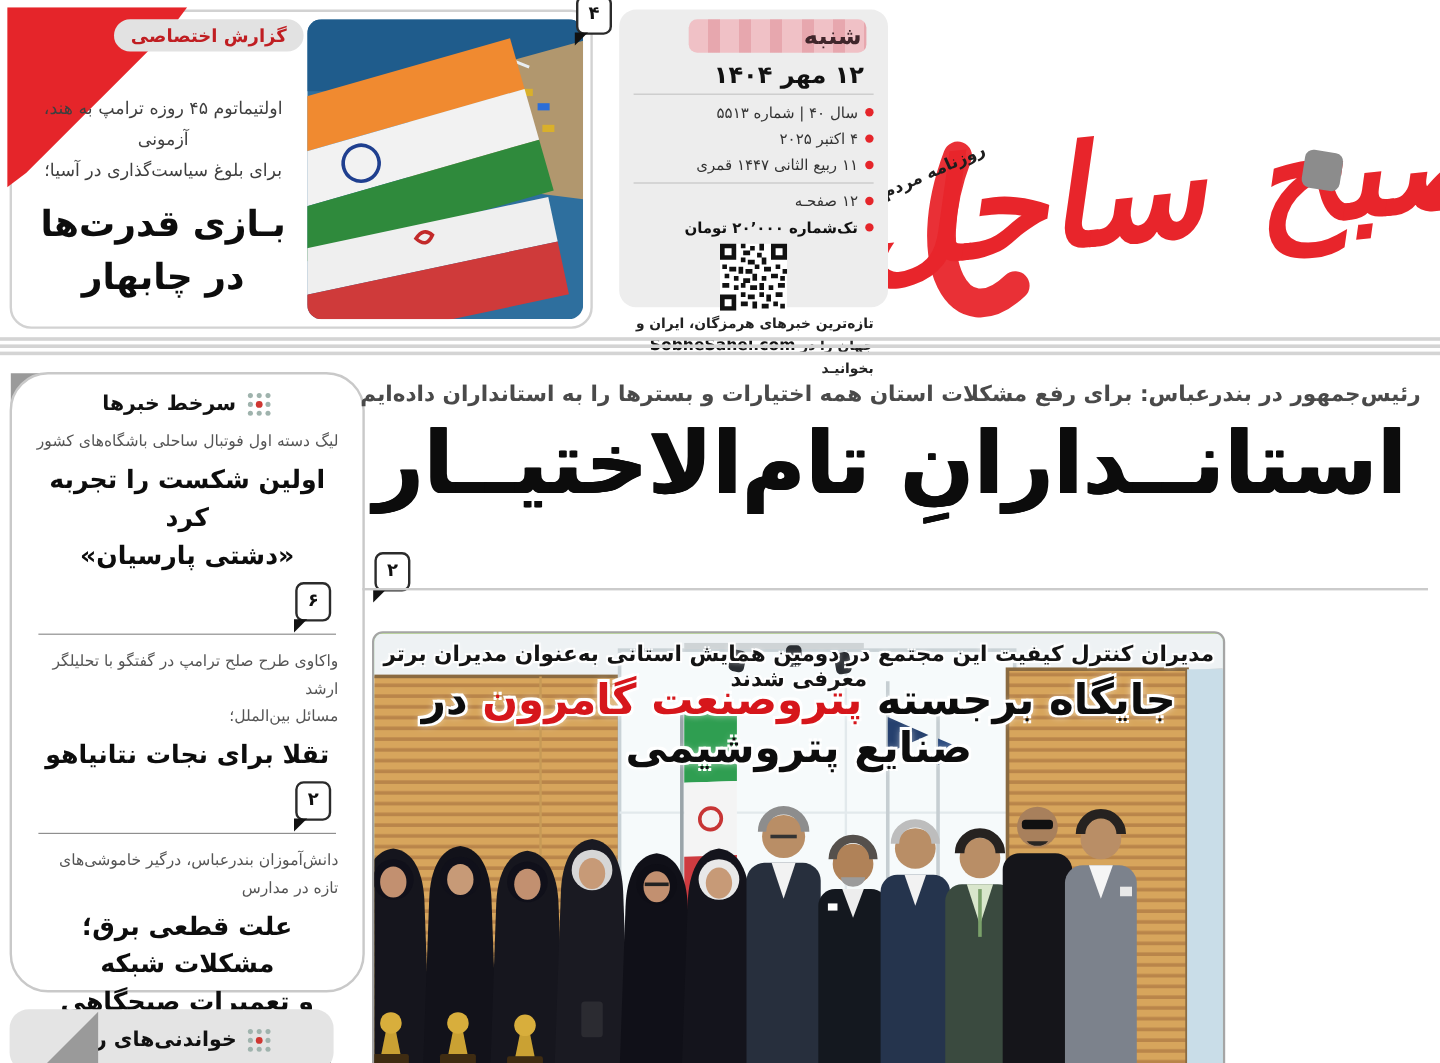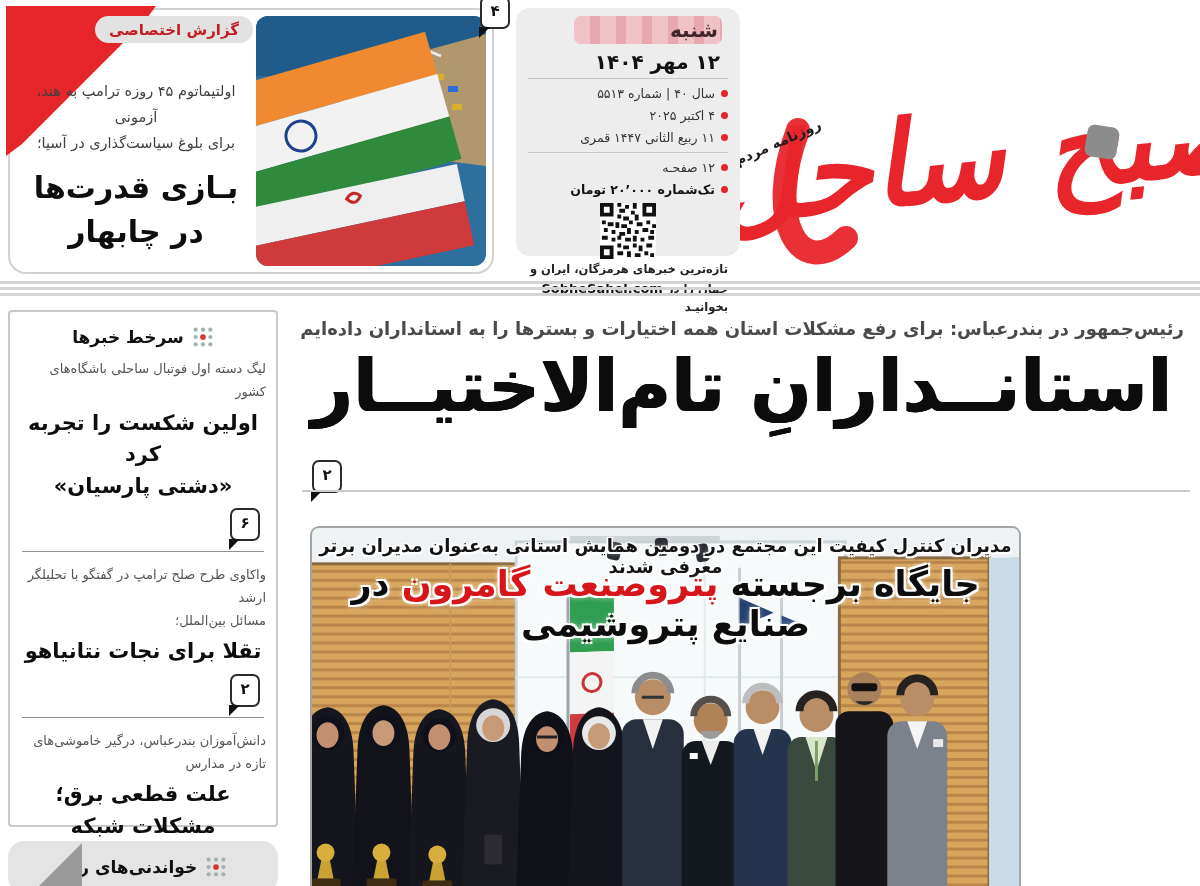--- a/index.html
+++ b/index.html
@@ -46,22 +46,22 @@
   .exc-badge{position:absolute;left:18px;bottom:14px;}
   
   .pbadge{position:relative;display:inline-block;width:26px;height:29px;border:2px solid #2b2b2b;border-radius:7px;background:#fff;}
   .pbadge b{display:block;text-align:center;font-size:15px;line-height:27px;color:#111;}
   .pbadge .fold{position:absolute;left:-3px;bottom:-11px;width:0;height:0;border-top:11px solid #111;border-right:11px solid transparent;}
   
   #rules{position:absolute;left:0;top:281px;width:1200px;}
   #rules .rule{height:2.5px;background:#d4d4d4;margin-bottom:3.5px;}
   
   #sidebar{
-    position:absolute;left:8px;top:310px;width:270px;height:517px;box-sizing:border-box;
-    background:#fff;border:2px solid #c9c9c9;border-radius:4px;padding:12px 10px 8px;
+    position:absolute;left:8px;top:310px;width:296px;height:517px;box-sizing:border-box;
+    background:#fff;border:2px solid #c9c9c9;border-radius:32px;padding:12px 20px 8px;
   }
   .gray-fold{position:absolute;left:-3px;top:-3px;z-index:-1;}
   .sb-header{display:flex;align-items:center;justify-content:center;gap:8px;font-weight:bold;font-size:17px;color:#111;margin:2px 0 10px;}
   .sb-kicker{font-size:13px;color:#555;line-height:1.75;}
   .sb-title{font-size:21px;font-weight:bold;color:#0d0d0d;text-align:center;line-height:1.5;margin-top:4px;letter-spacing:-0.3px;}
   .sb-badge-row{margin:6px 0 2px 0;padding-right:6px;}
   .sb-hr{border-top:1.5px solid #8f8f8f;margin:10px 2px 12px;}
   
   #readings{
     position:absolute;left:8px;top:841px;width:270px;height:52px;background:#e4e4e4;border-radius:16px;

